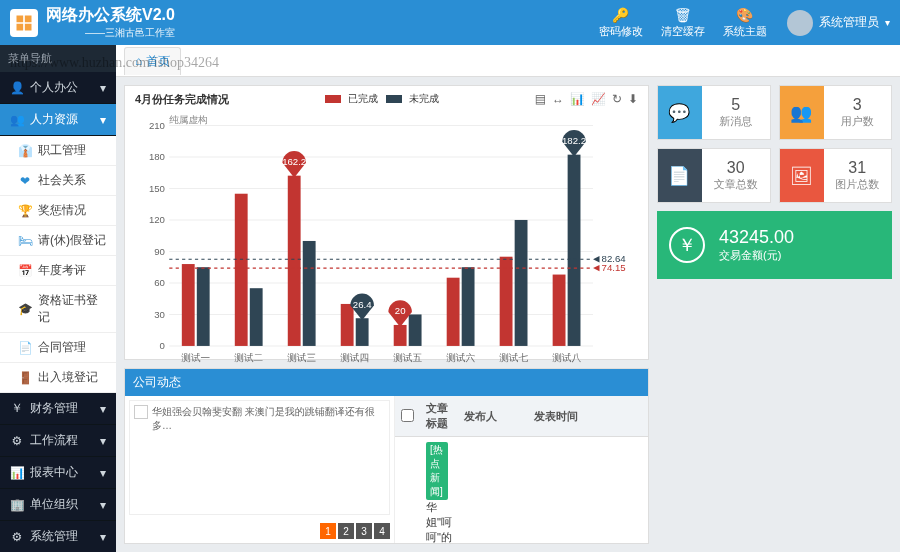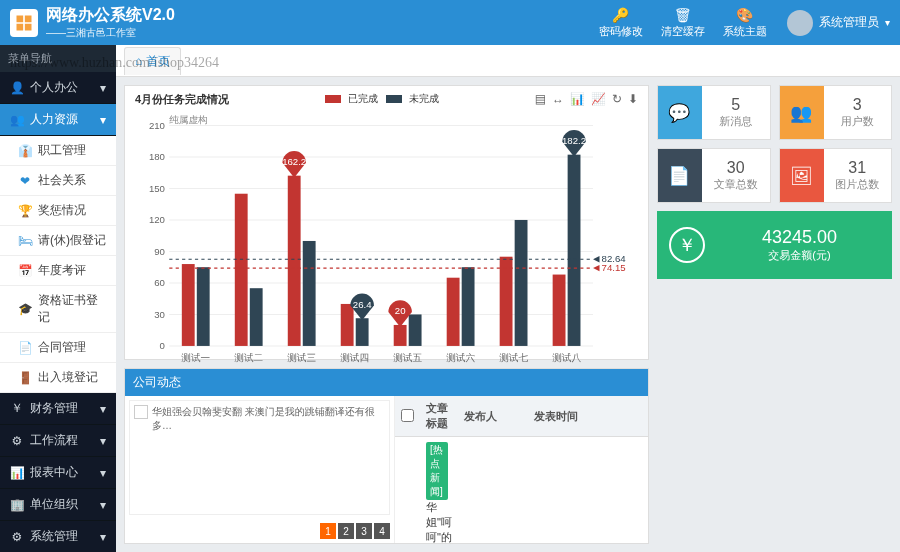--- a/index.html
+++ b/index.html
@@ -3,21 +3,21 @@
 <meta charset="utf-8">
 <style>
 *{margin:0;padding:0;box-sizing:border-box;font-family:"Microsoft YaHei",Arial,sans-serif}
 body{background:#e9ecef;font-size:12px;color:#333;overflow:hidden}
 .app{width:900px;height:552px;display:flex;flex-direction:column}
 .header{height:45px;background:#2a8ed4;display:flex;align-items:center;color:#fff;padding:0 10px}
 .logo-icon{width:28px;height:28px;background:#fff;border-radius:4px;margin-right:8px;display:flex;align-items:center;justify-content:center}
 .logo-icon svg{width:20px;height:20px}
 .title-block{flex:0 0 auto}
 .app-title{font-size:16px;font-weight:bold}
-.app-sub{font-size:10px;text-align:left;opacity:.9}
+.app-sub{font-size:10px;text-align:right;opacity:.9}
 .header-spacer{flex:1}
 .header-actions{display:flex;gap:18px;margin-right:20px}
 .h-action{display:flex;flex-direction:column;align-items:center;font-size:11px;cursor:pointer}
 .h-action .ic{font-size:14px;margin-bottom:1px}
 .user-block{display:flex;align-items:center;gap:6px;font-size:12px}
 .avatar{width:26px;height:26px;border-radius:50%;background:#b3c6d6}
 .chev{font-size:10px}
 .body{flex:1;display:flex;overflow:hidden}
 .sidebar{width:116px;background:#111827;color:#cfd6dd;display:flex;flex-direction:column;font-size:12px}
 .sb-head{background:#1e2935;padding:6px 8px;font-size:11px;color:#9aa4af}
@@ -68,21 +68,21 @@
 .right-col{width:235px;display:flex;flex-direction:column;gap:8px}
 .stat-row{display:flex;gap:8px}
 .stat{flex:1;background:#fff;border:1px solid #ddd;height:55px;display:flex;align-items:center}
 .stat-ic{width:44px;height:100%;display:flex;align-items:center;justify-content:center;color:#fff;font-size:18px}
 .stat-txt{flex:1;text-align:center}
 .stat-num{font-size:16px;color:#555}
 .stat-lbl{font-size:11px;color:#888}
 .c-blue{background:#3fa7dd}.c-orange{background:#f5a03c}.c-dark{background:#3b4b5a}.c-red{background:#e9573f}
 .stat-wide{background:#28b779;color:#fff;height:68px;display:flex;align-items:center;padding:0 12px}
 .stat-wide .ic{width:36px;height:36px;border:2px solid #fff;border-radius:50%;display:flex;align-items:center;justify-content:center;font-size:18px;margin-right:14px}
-.stat-wide .txt{flex:1;text-align:center}
+.stat-wide .txt{flex:1;}
 .stat-wide .num{font-size:18px}
 .stat-wide .lbl{font-size:11px}
 .watermark{position:absolute;top:55px;left:10px;font-size:14px;color:rgba(0,0,0,.35);font-family:Georgia,serif;pointer-events:none;z-index:99}
 .bar-label{font-size:9px;fill:#fff;text-anchor:middle}
 .axis-label{font-size:9px;fill:#666;text-anchor:middle}
 .yaxis-label{font-size:9px;fill:#666;text-anchor:end}
 </style>
 </head>
 <body>
 <div class="app">

